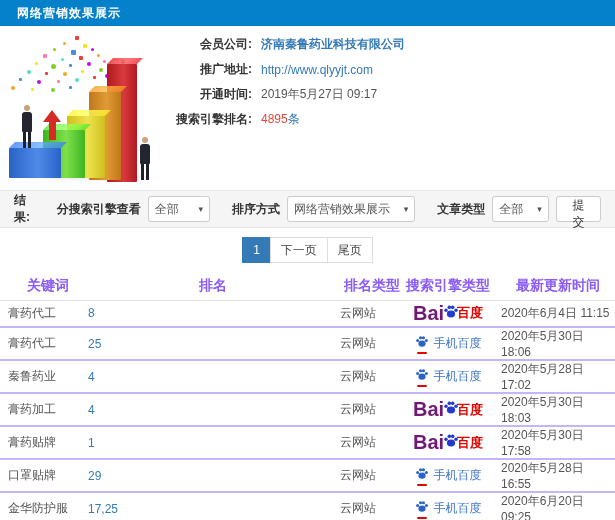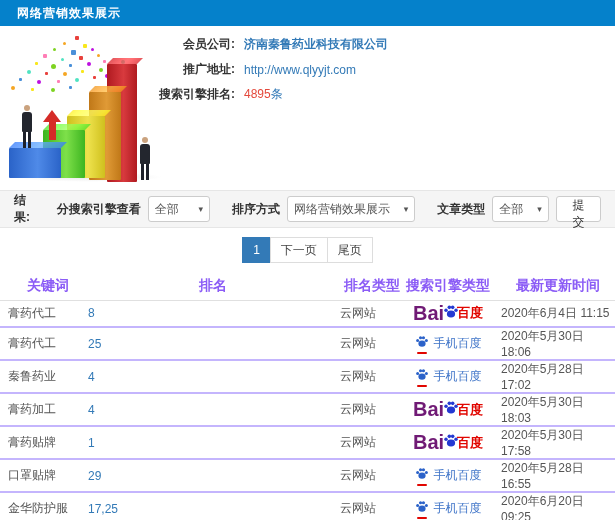--- a/index.html
+++ b/index.html
@@ -28,21 +28,21 @@
   .figure .body { width:10px; height:20px; background:#23262e; border-radius:3px 3px 1px 1px; margin:1px auto 0; }
   .figure .legs { width:8px; height:16px; margin:0 auto; background:linear-gradient(90deg,#1d202a 40%,transparent 40%,transparent 60%,#1d202a 60%); }
   .man-left { left:14px; bottom:36px; }
   .man-right { left:132px; bottom:4px; }
   .arrow-up { position:absolute; left:38px; bottom:44px; width:18px; height:30px; }
   .arrow-up .tip { width:0; height:0; border-left:9px solid transparent; border-right:9px solid transparent; border-bottom:12px solid #d52b27; }
   .arrow-up .stem { width:7px; height:18px; background:#d52b27; margin:0 auto; }
   #confetti span { position:absolute; display:block; }
 
   
-  .info { position:absolute; left:143px; top:6px; }
+  .info { position:absolute; left:160px; top:6px; }
   .info-row { display:flex; align-items:center; height:25px; }
   .info-label { width:92px; text-align:right; font-weight:bold; color:#333; }
   .info-value { margin-left:9px; }
   .link { color:#337ab7; text-decoration:none; cursor:pointer; }
   .strong-link { font-weight:bold; }
   .plain-value { color:#555; }
   .red-num { color:#e4493c; }
   .blue-suffix { color:#337ab7; }
 
   
@@ -152,20 +152,24 @@
   <div class="info">
     <div class="info-row">
       <span class="info-label">会员公司:</span>
       <a class="info-value link strong-link">济南秦鲁药业科技有限公司</a>
     </div>
     <div class="info-row">
       <span class="info-label">推广地址:</span>
       <a class="info-value link">http://www.qlyyjt.com</a>
     </div>
     <div class="info-row">
+      <span class="info-label">开通时间:</span>
+      <span class="info-value plain-value">2019年5月27日 09:17</span>
+    </div>
+    <div class="info-row">
       <span class="info-label">搜索引擎排名:</span>
       <span class="info-value"><span class="red-num">4895</span><span class="blue-suffix">条</span></span>
     </div>
   </div>
 </div>
 
 <div class="filterbar">
   <span class="result-label">结果:</span>
   <div class="filter-controls">
     <span class="ctl-label">分搜索引擎查看</span>

